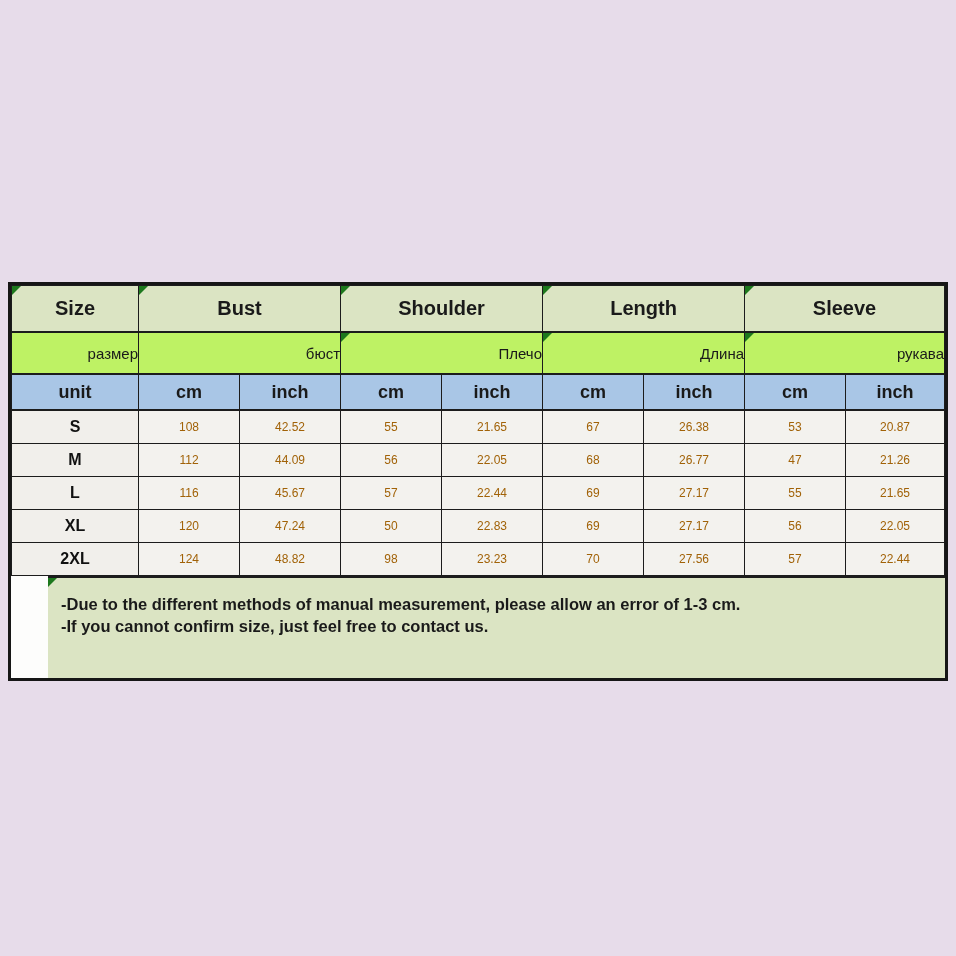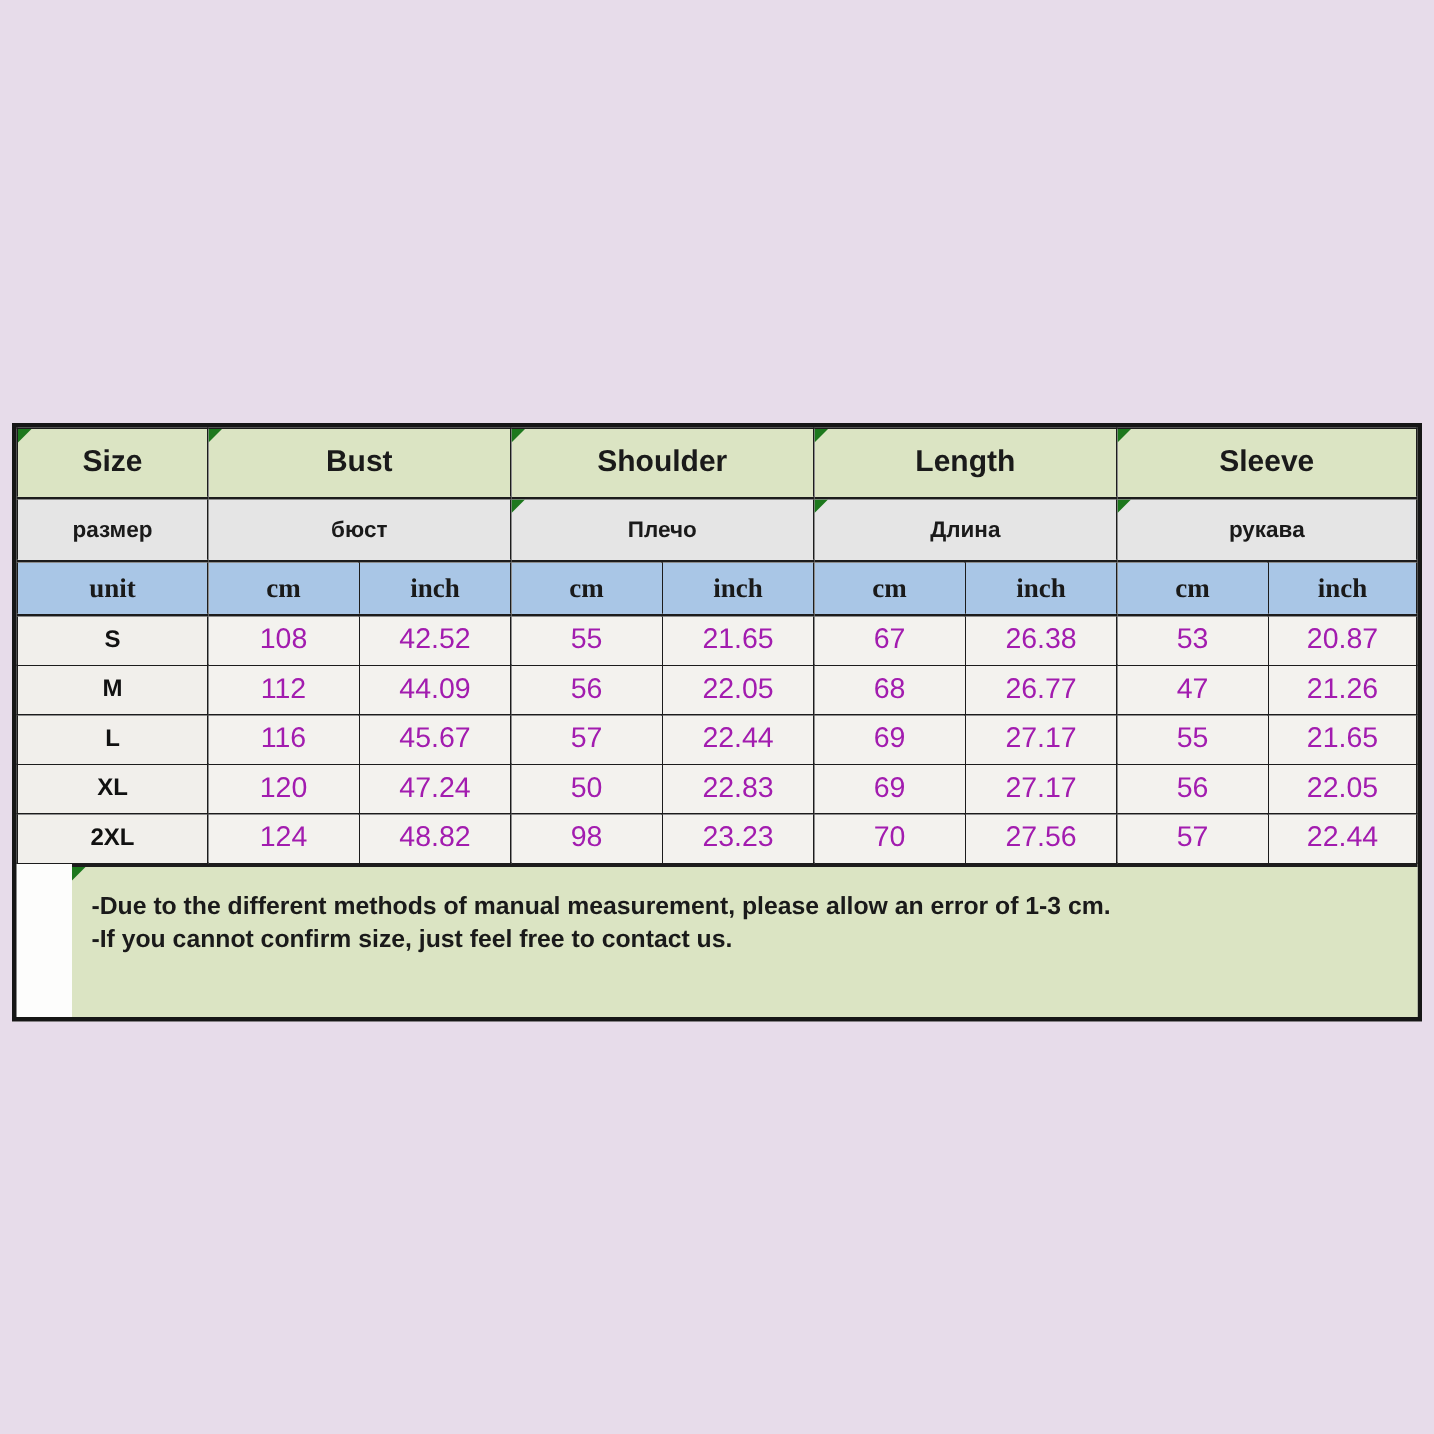--- a/index.html
+++ b/index.html
@@ -33,40 +33,40 @@
     overflow: hidden;
   }
   tr.head td {
     background: #dbe4c3;
     font-size: 20px;
     font-weight: bold;
     height: 45px;
     border-bottom-width: 2px;
   }
   tr.ru td {
-    background: #e5e5e5;
+    background: #bef264;
     font-size: 15px;
-    font-weight: bold;
+    font-weight: normal;
     height: 40px;
     border-bottom-width: 2.5px;
+    text-align: right;
   }
   tr.unit td {
     background: #a9c6e6;
     font-size: 18px;
     font-weight: bold;
     height: 34px;
     border-bottom-width: 2px;
-    font-family: Liberation Serif, serif;
   }
   tr.data td {
     background: #f3f2ee;
-    font-size: 19px;
+    font-size: 12px;
     font-weight: normal;
     height: 32px;
-    color: #a21caf;
+    color: #a16207;
   }
   tr.data td.lbl {
     font-weight: bold;
     font-size: 16px;
     background: #f1efeb;
     color: #111;
   }
   .notes {
     position: relative;
     background: #dbe4c3;

